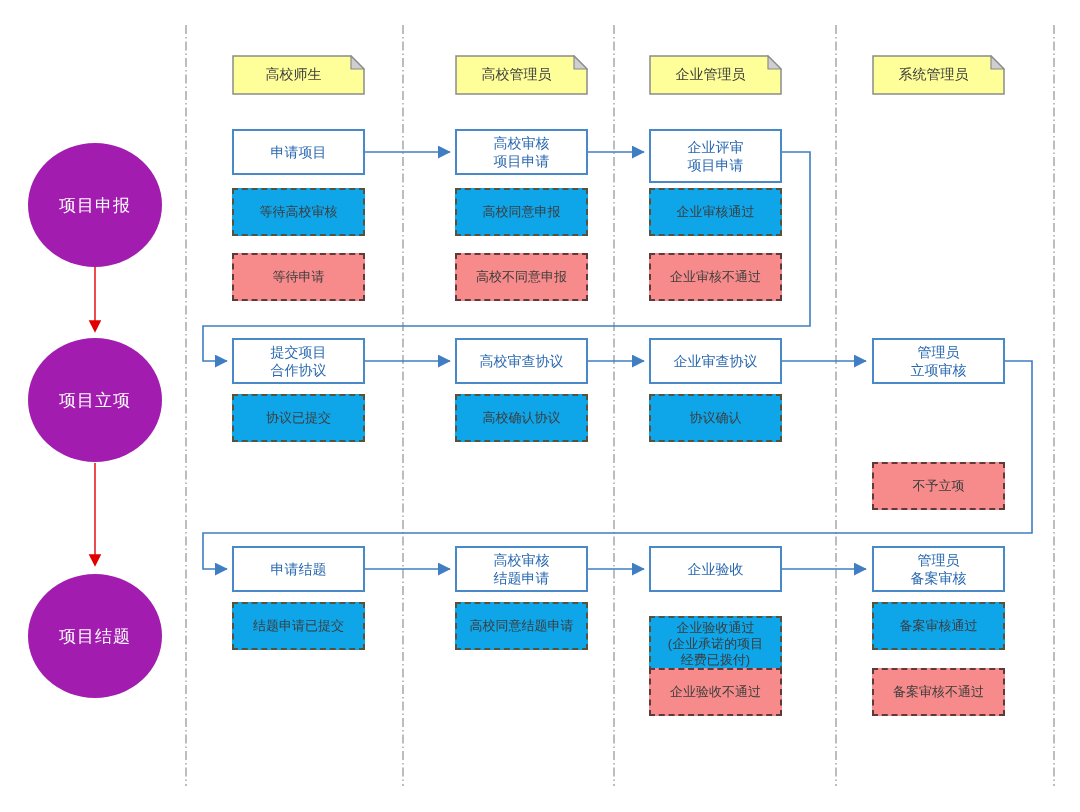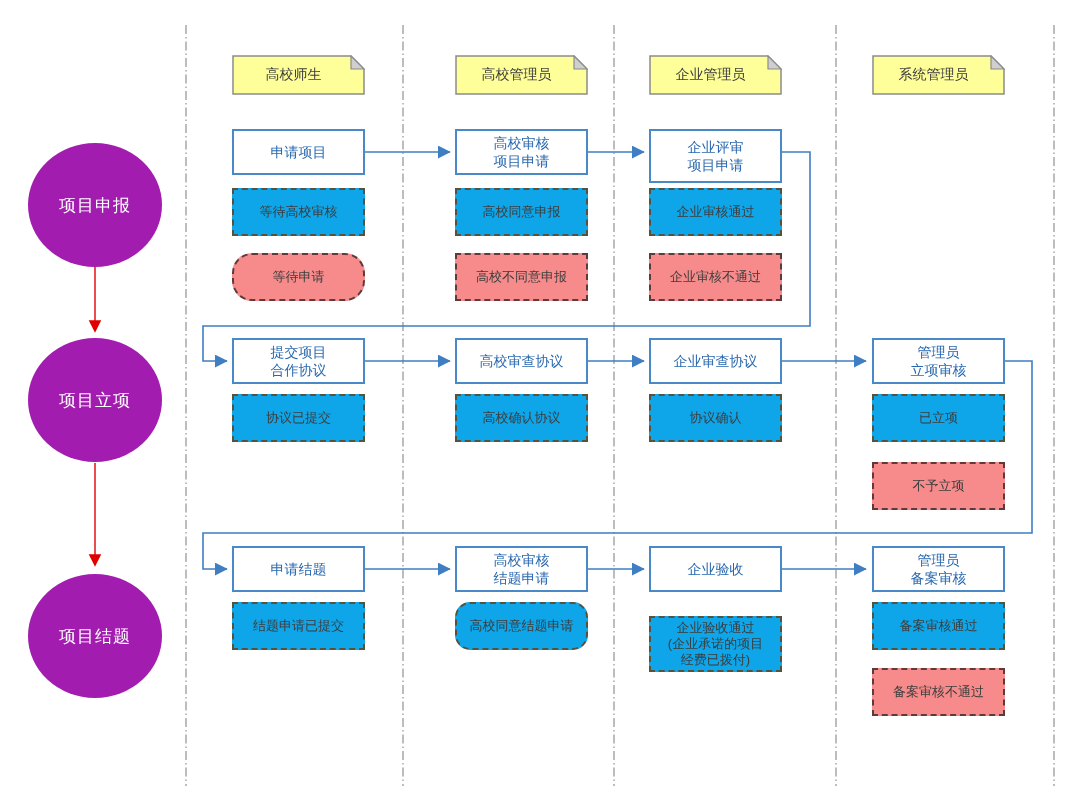--- a/index.html
+++ b/index.html
@@ -102,47 +102,47 @@
   <div class="step" style="left:232px;top:129px;height:46px;">申请项目</div>
   <div class="step" style="left:455px;top:129px;height:46px;">高校审核
 项目申请</div>
   <div class="step" style="left:649px;top:129px;height:54px;">企业评审
 项目申请</div>
 
   <div class="status ok" style="left:232px;top:188px;height:48px;">等待高校审核</div>
   <div class="status ok" style="left:455px;top:188px;height:48px;">高校同意申报</div>
   <div class="status ok" style="left:649px;top:188px;height:48px;">企业审核通过</div>
 
-  <div class="status fail" style="left:232px;top:253px;height:48px;border-radius:20px;">等待申请</div>
+  <div class="status fail" style="left:232px;top:253px;height:48px;">等待申请</div>
   <div class="status fail" style="left:455px;top:253px;height:48px;">高校不同意申报</div>
   <div class="status fail" style="left:649px;top:253px;height:48px;">企业审核不通过</div>
 
   <div class="step" style="left:232px;top:338px;height:46px;">提交项目
 合作协议</div>
   <div class="step" style="left:455px;top:338px;height:46px;">高校审查协议</div>
   <div class="step" style="left:649px;top:338px;height:46px;">企业审查协议</div>
   <div class="step" style="left:872px;top:338px;height:46px;">管理员
 立项审核</div>
 
   <div class="status ok" style="left:232px;top:394px;height:48px;">协议已提交</div>
   <div class="status ok" style="left:455px;top:394px;height:48px;">高校确认协议</div>
   <div class="status ok" style="left:649px;top:394px;height:48px;">协议确认</div>
-  <div class="status ok" style="left:872px;top:394px;height:48px;">已立项</div>
 
   <div class="status fail" style="left:872px;top:462px;height:48px;">不予立项</div>
 
   <div class="step" style="left:232px;top:546px;height:46px;">申请结题</div>
   <div class="step" style="left:455px;top:546px;height:46px;">高校审核
 结题申请</div>
   <div class="step" style="left:649px;top:546px;height:46px;">企业验收</div>
   <div class="step" style="left:872px;top:546px;height:46px;">管理员
 备案审核</div>
 
   <div class="status ok" style="left:232px;top:602px;height:48px;">结题申请已提交</div>
-  <div class="status ok" style="left:455px;top:602px;height:48px;border-radius:15px;">高校同意结题申请</div>
+  <div class="status ok" style="left:455px;top:602px;height:48px;">高校同意结题申请</div>
   <div class="status ok" style="left:649px;top:616px;height:56px;">企业验收通过
 (企业承诺的项目
 经费已拨付)</div>
   <div class="status ok" style="left:872px;top:602px;height:48px;">备案审核通过</div>
 
+  <div class="status fail" style="left:649px;top:668px;height:48px;">企业验收不通过</div>
   <div class="status fail" style="left:872px;top:668px;height:48px;">备案审核不通过</div>
 
 </div>
 
 </body></html>

